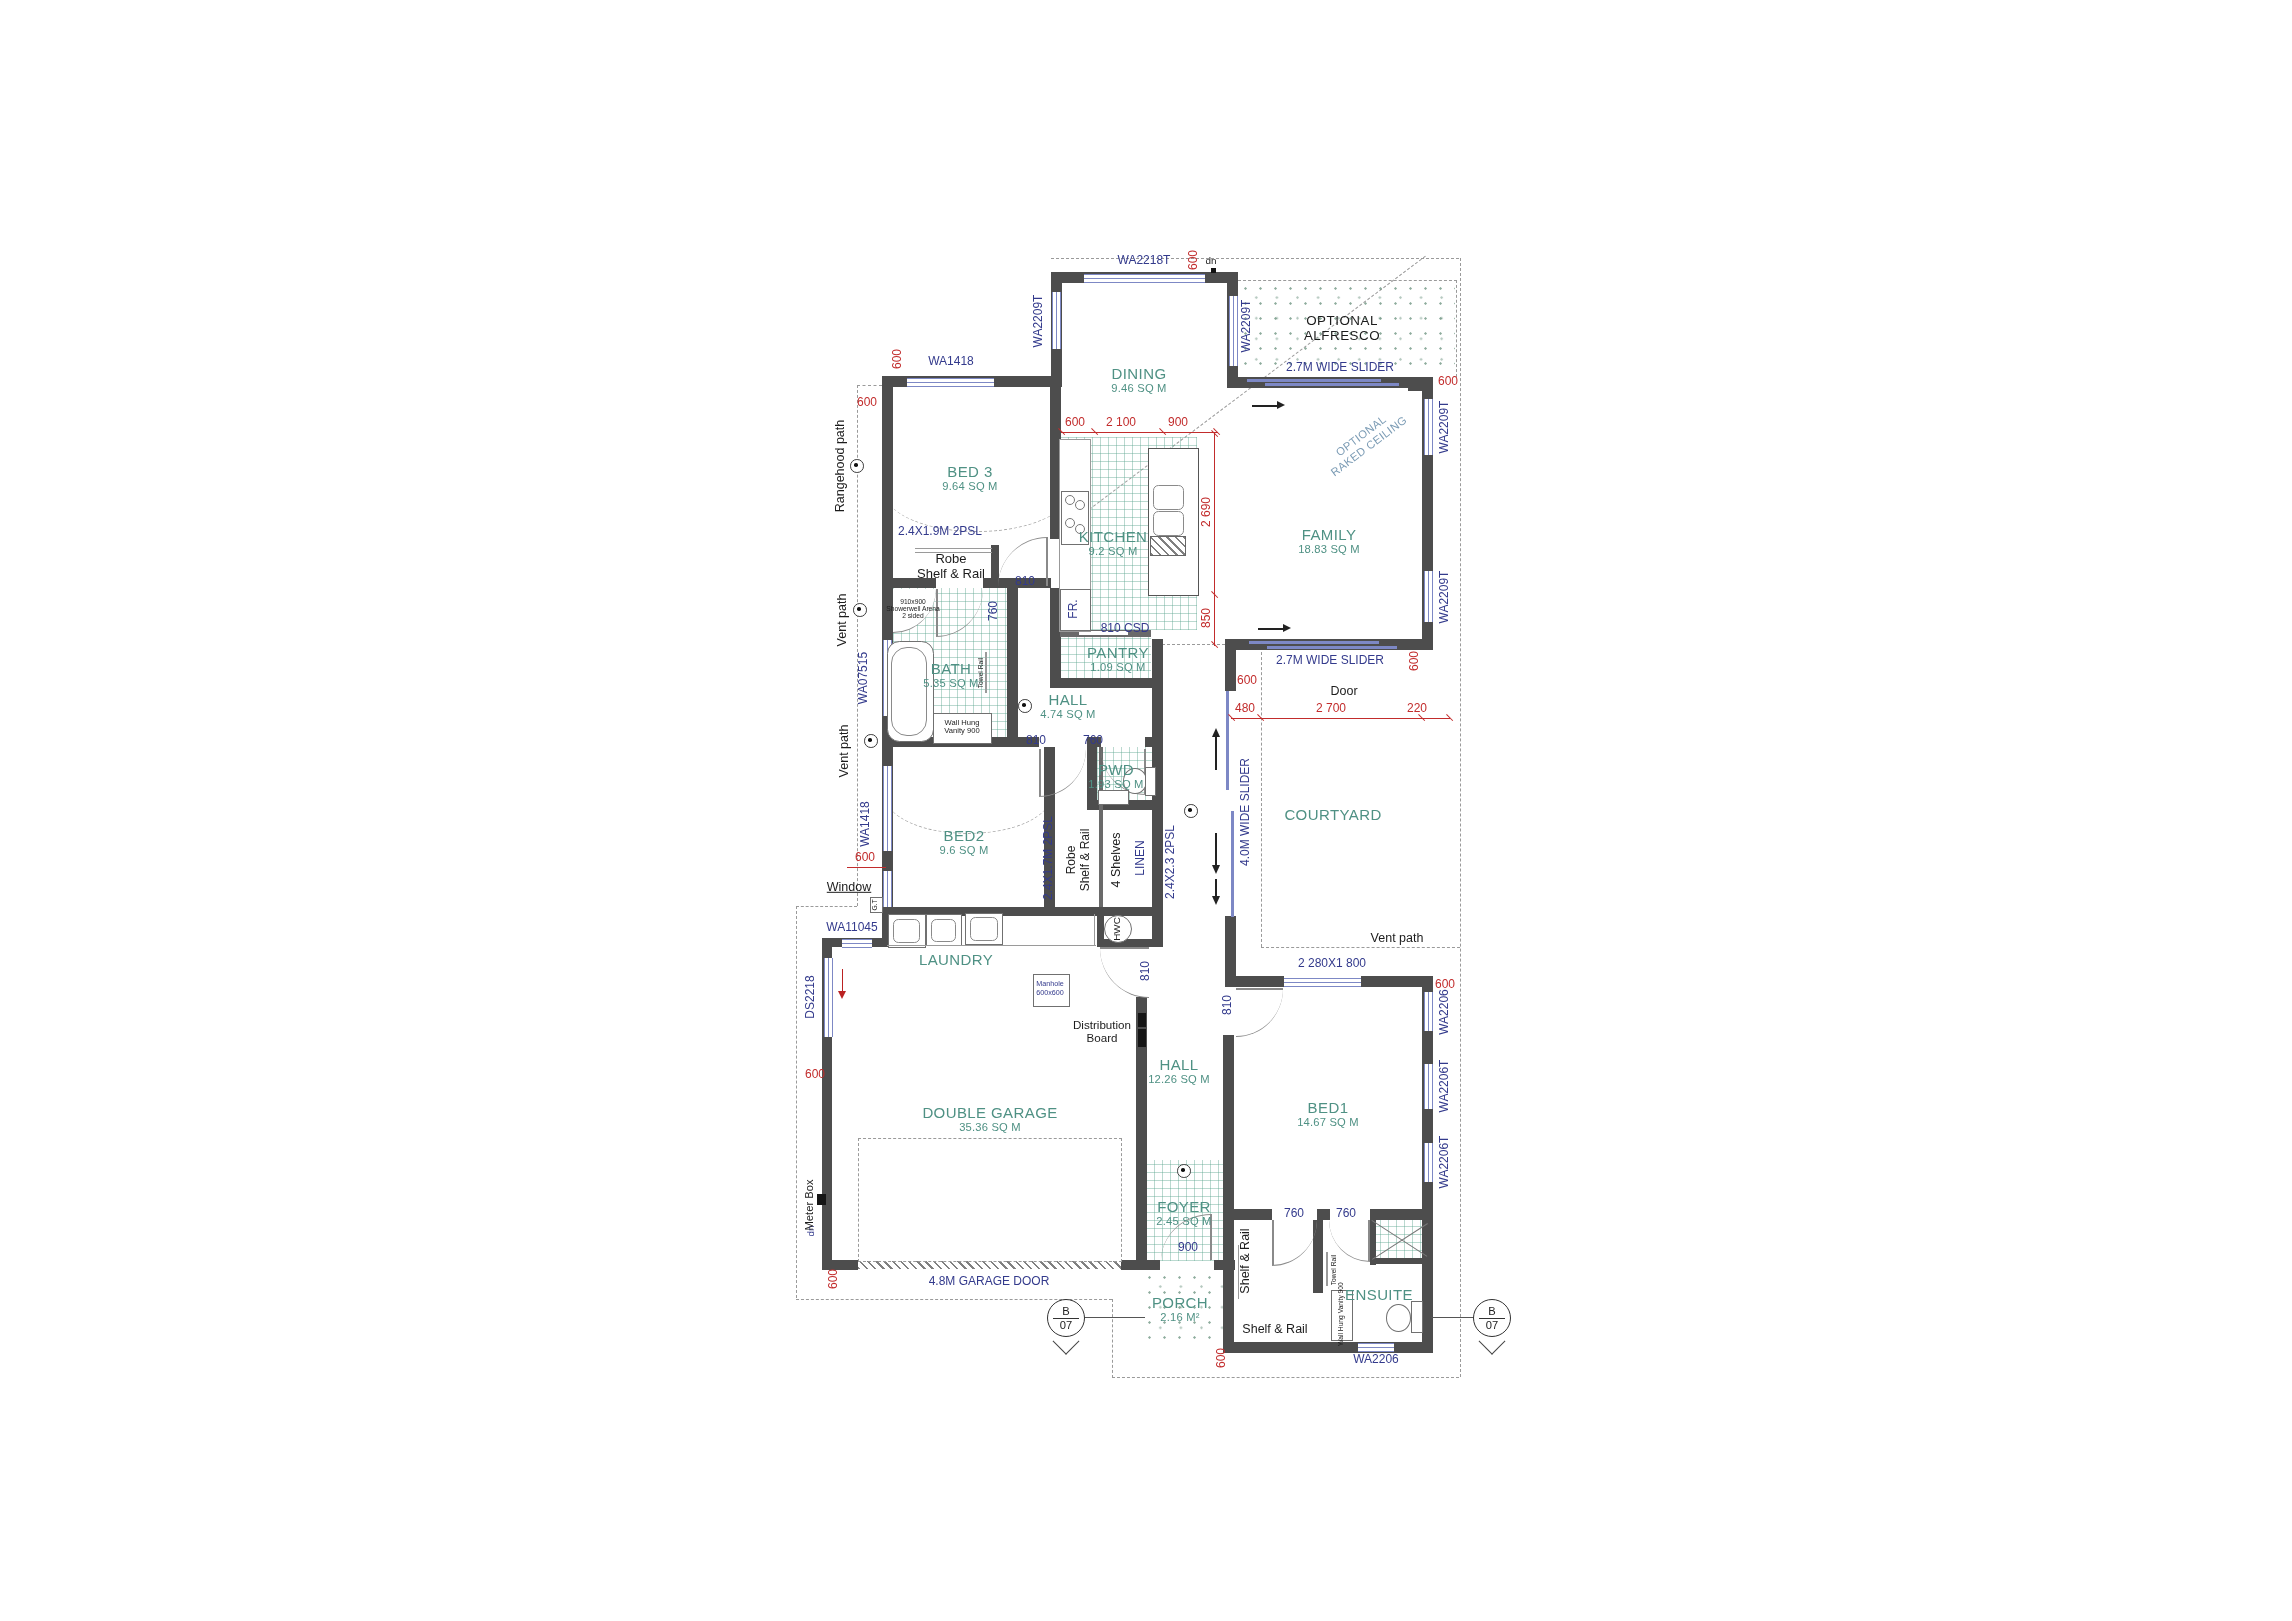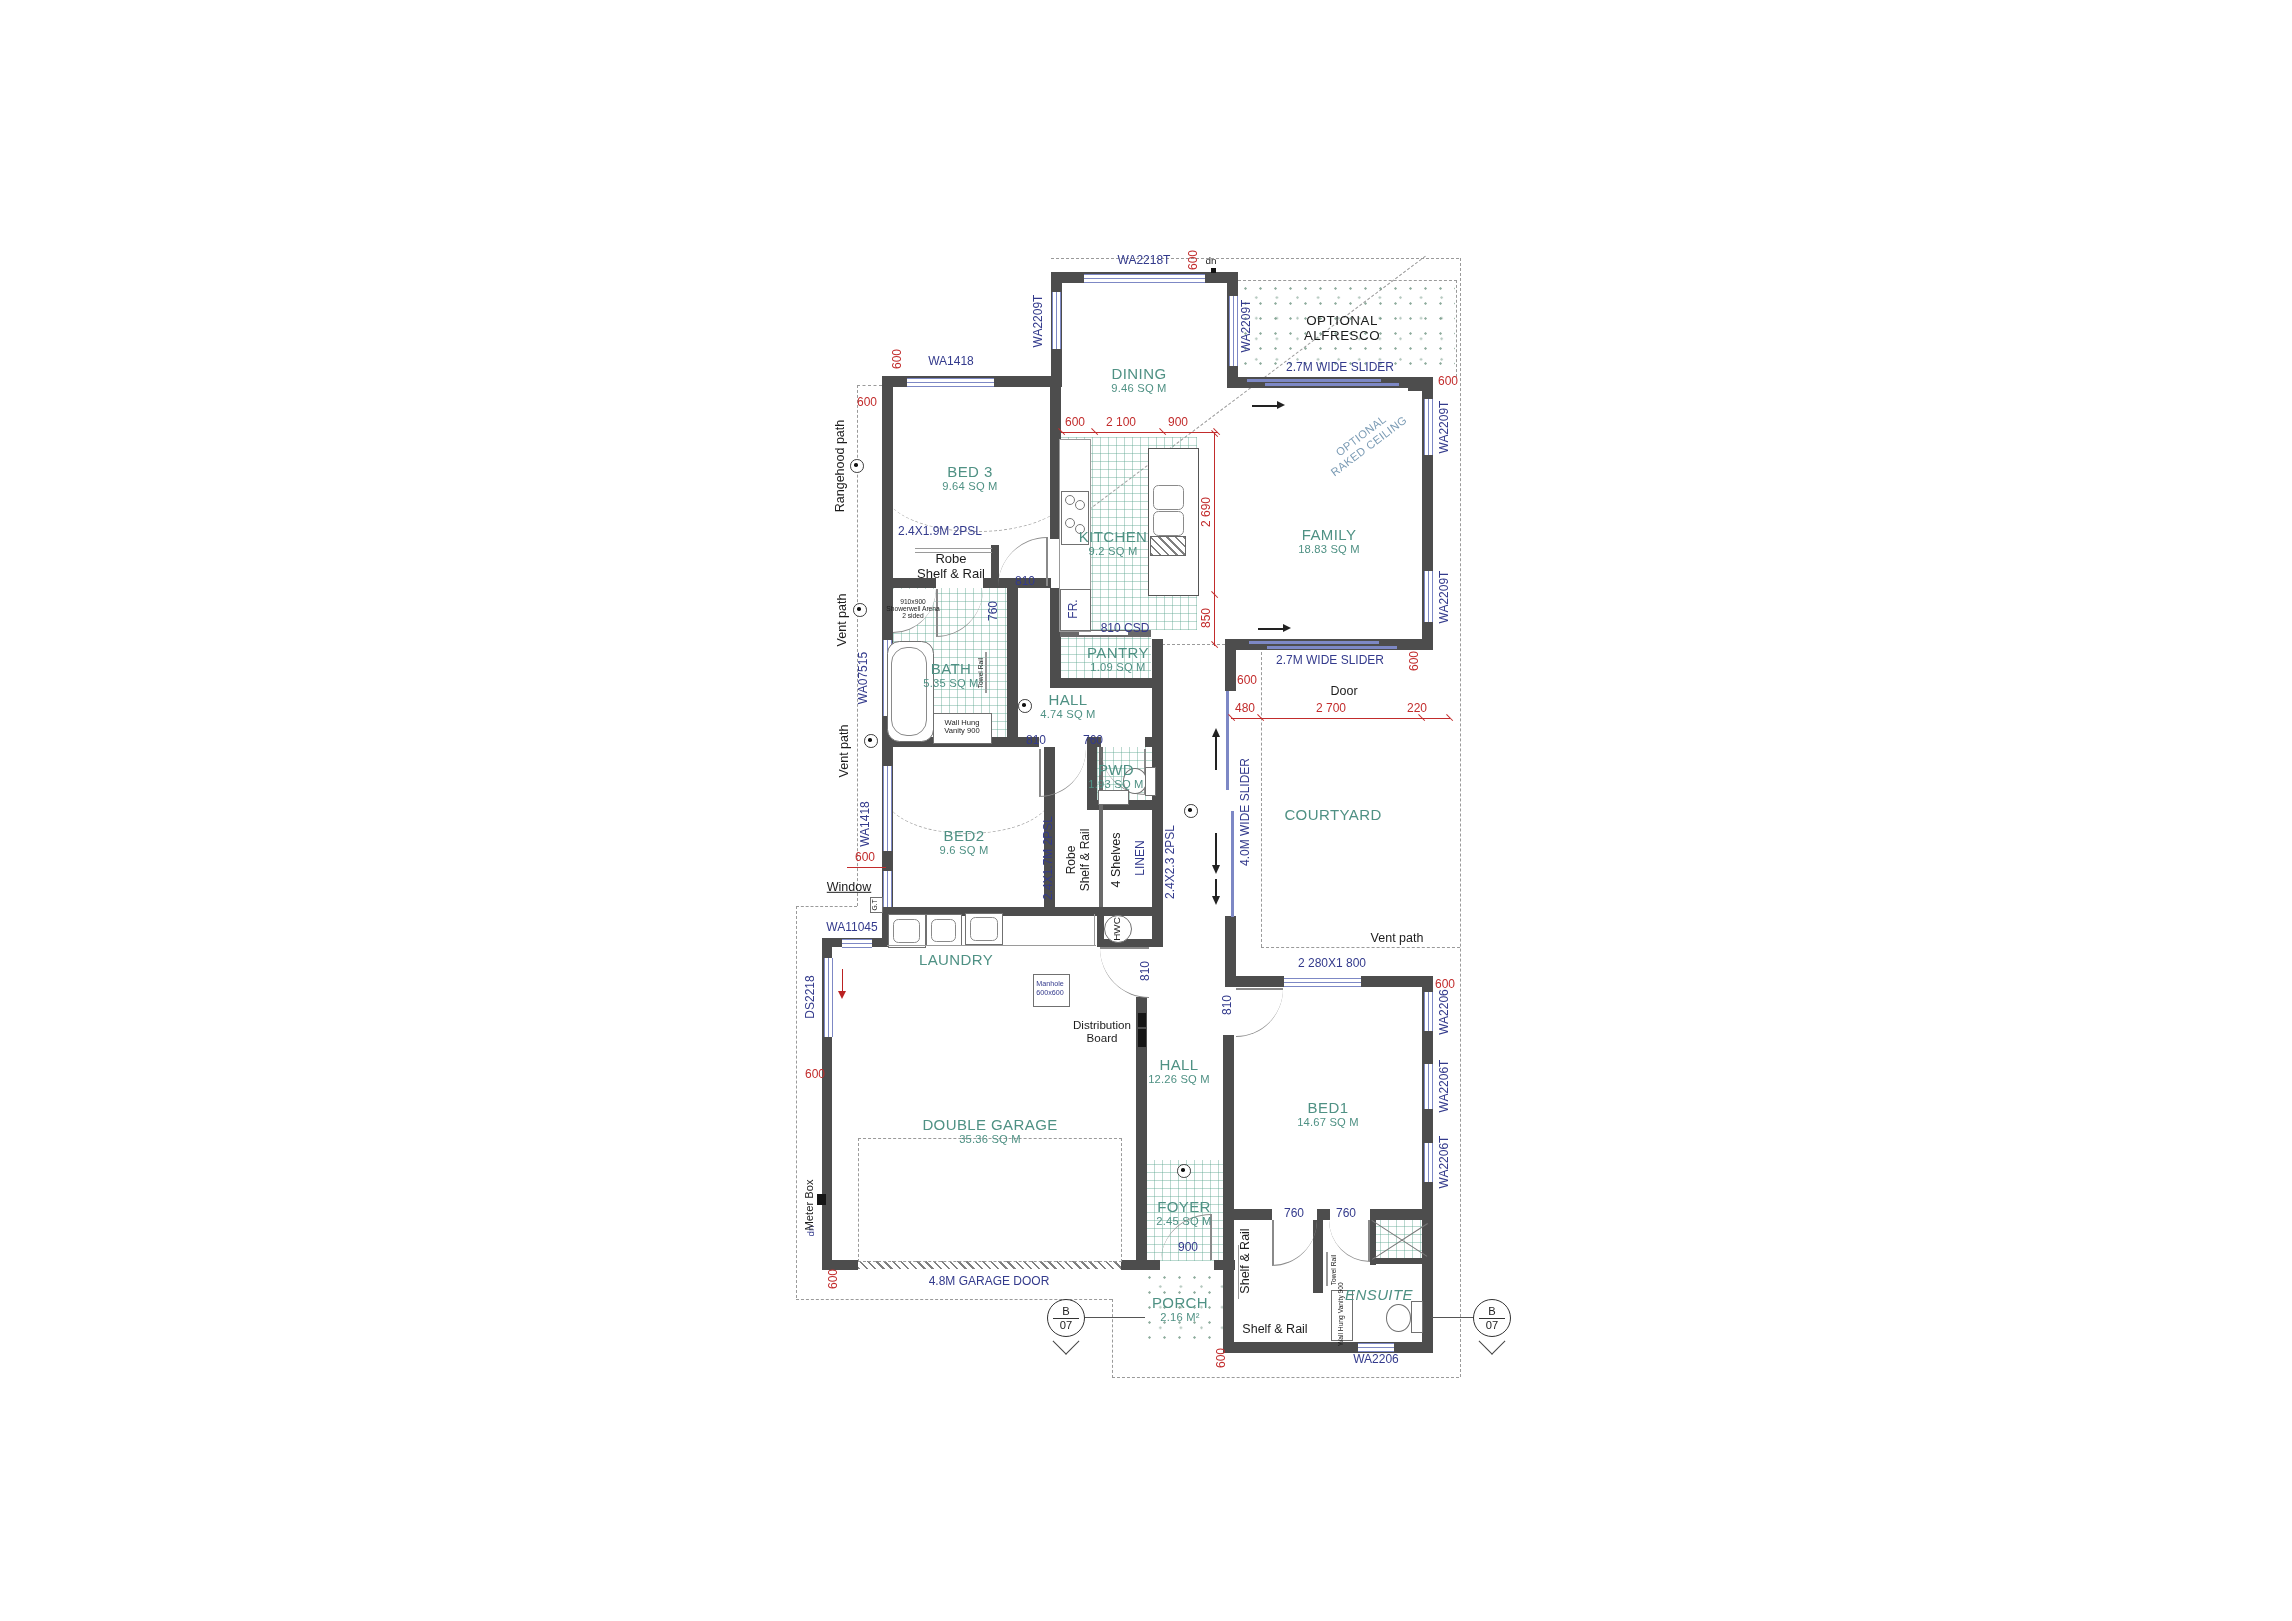--- a/index.html
+++ b/index.html
@@ -309,29 +309,29 @@
   <div class="lbl teal" style="left:1116px;top:776px;">
     <span>PWD</span><span class="area">1.93 SQ M</span></div>
   <div class="lbl teal" style="left:964px;top:842px;">
     <span>BED2</span><span class="area">9.6 SQ M</span></div>
   <div class="lbl teal" style="left:1333px;top:815px;">
     <span>COURTYARD</span></div>
   <div class="lbl teal" style="left:956px;top:960px;">
     <span>LAUNDRY</span></div>
   <div class="lbl teal" style="left:1179px;top:1071px;">
     <span>HALL</span><span class="area">12.26 SQ M</span></div>
-  <div class="lbl teal" style="left:990px;top:1119px;margin-top:12px;">
+  <div class="lbl teal" style="left:990px;top:1119px;">
     <span>DOUBLE GARAGE</span><span class="area">35.36 SQ M</span></div>
   <div class="lbl teal" style="left:1328px;top:1114px;">
     <span>BED1</span><span class="area">14.67 SQ M</span></div>
   <div class="lbl teal" style="left:1184px;top:1213px;">
     <span>FOYER</span><span class="area">2.45 SQ M</span></div>
   <div class="lbl teal" style="left:1180px;top:1309px;">
     <span>PORCH</span><span class="area">2.16 M²</span></div>
-  <div class="lbl teal" style="left:1379px;top:1295px;font-style:italic;">
+  <div class="lbl teal" style="left:1379px;top:1295px;">
     <span>ENSUITE</span></div>
 
   <div class="lbl navy" style="left:1144px;top:261px;">WA2218T</div>
   <div class="lbl navy rot" style="left:1039px;top:321px;">WA2209T</div>
   <div class="lbl navy rot" style="left:1247px;top:326px;">WA2209T</div>
   <div class="lbl navy rot" style="left:1445px;top:427px;">WA2209T</div>
   <div class="lbl navy rot" style="left:1445px;top:597px;">WA2209T</div>
   <div class="lbl navy" style="left:1340px;top:368px;">2.7M WIDE SLIDER</div>
   <div class="lbl navy" style="left:1330px;top:661px;">2.7M WIDE SLIDER</div>
   <div class="lbl navy" style="left:951px;top:362px;">WA1418</div>

